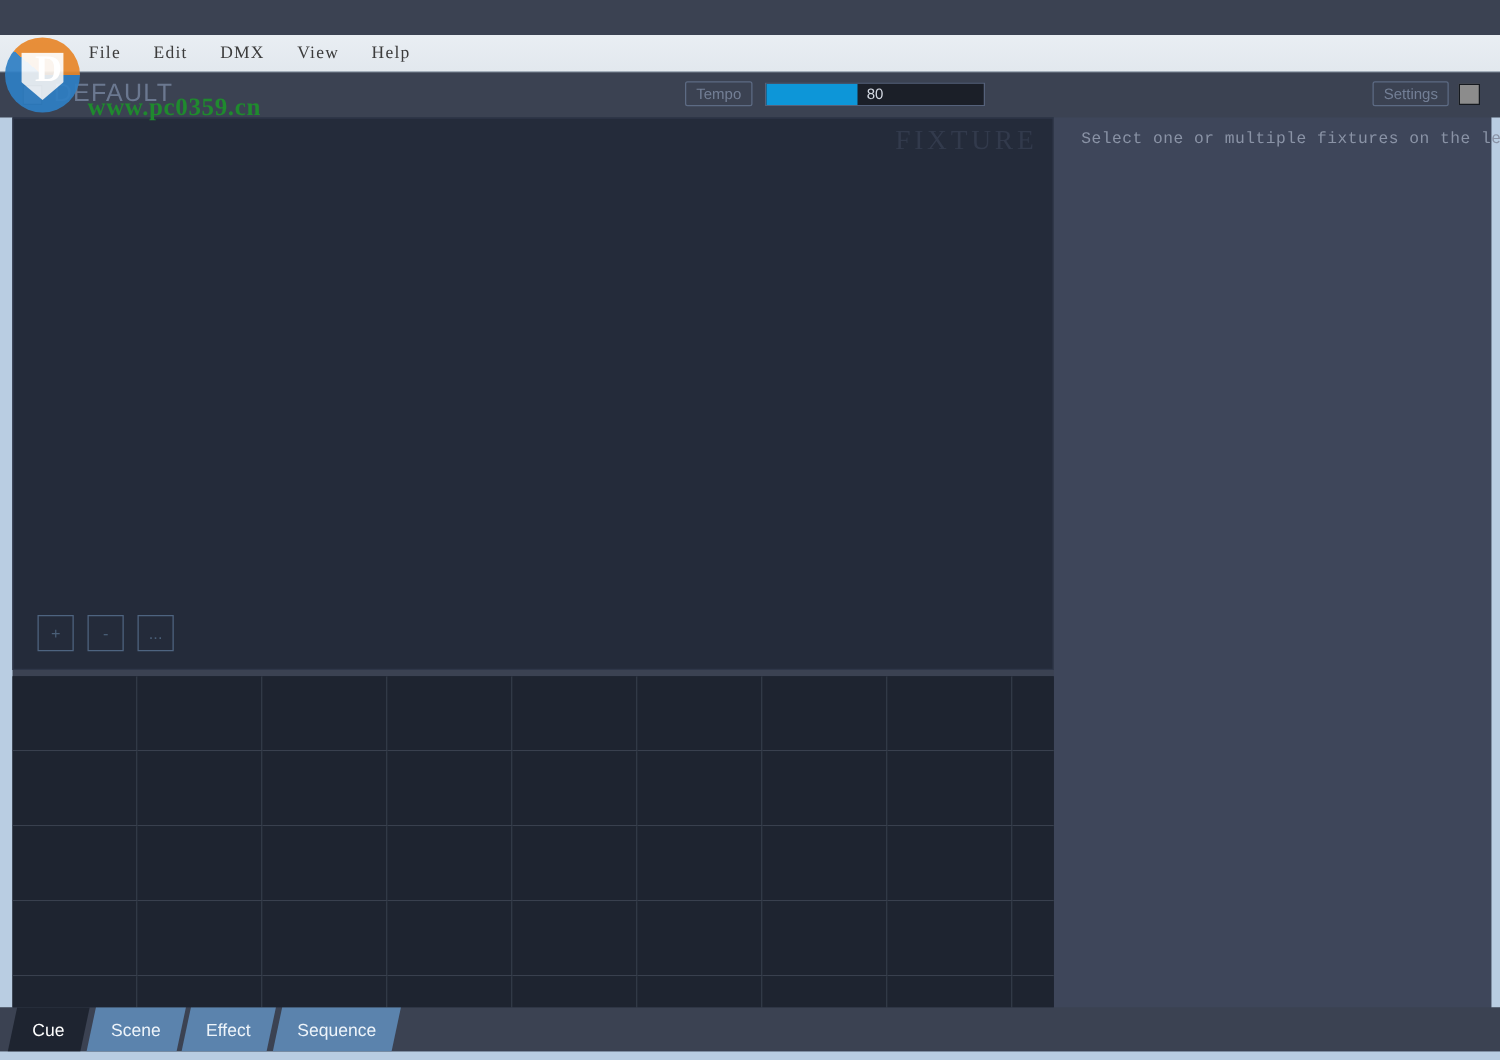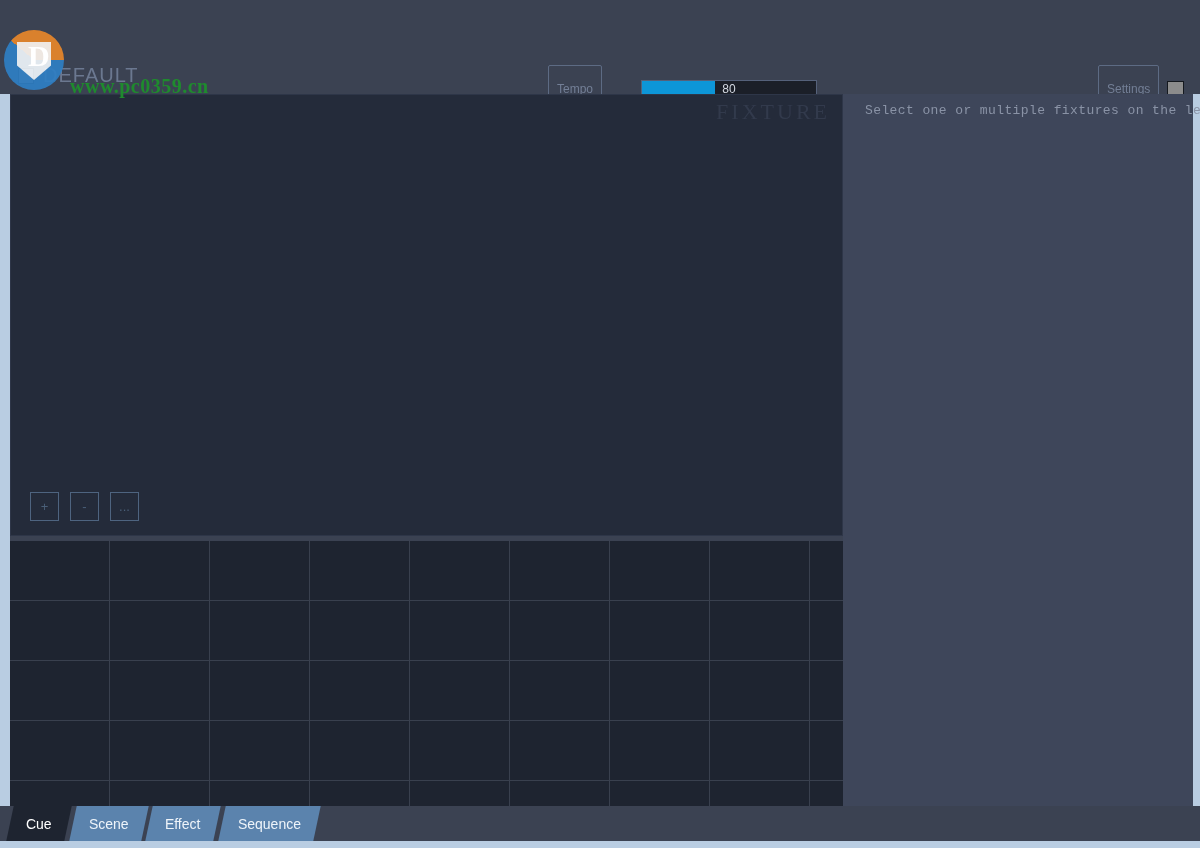--- a/index.html
+++ b/index.html
@@ -64,33 +64,33 @@
   .chk{
     width:16px;height:16px;background:#6f6f6f;border:1px solid #11151c;box-sizing:border-box;
   }
   .default-label{
     font-size:20px;color:#6b7890;letter-spacing:1px;font-family:"Liberation Sans",sans-serif;
   }
 
   .tempo-group{position:absolute;left:548px;top:65px;display:flex;align-items:center;gap:10px;}
   .pill-btn{
     border:1px solid #5d6b84;border-radius:2px;background:transparent;
-    color:#737f96;font-size:12px;padding:16px 8px;line-height:14px;box-sizing:border-box;
+    color:#737f96;font-size:12px;padding:2px 8px;line-height:14px;box-sizing:border-box;
     font-family:"Liberation Sans",sans-serif;
   }
   .slider{
     position:relative;height:19px;background:#1b1f28;border:1px solid #55617a;
     box-sizing:border-box;overflow:hidden;
   }
   .slider .fill{position:absolute;left:0;top:0;bottom:0;background:#0d96d8;}
   .slider .val{
     position:absolute;left:0;right:0;top:0;bottom:0;display:flex;align-items:center;justify-content:center;
     font-size:12px;color:#d4d9e2;font-family:"Liberation Sans",sans-serif;
   }
-  #tempo-slider{width:176px;margin-left:29px;}
+  #tempo-slider{width:176px;}
   #master-slider{width:196px;}
 
   .master-group{position:absolute;left:822px;top:65px;display:flex;align-items:center;gap:10px;}
   .settings-group{position:absolute;left:1098px;top:65px;display:flex;align-items:center;gap:8px;border-radius:10px;}
   .sq-btn{width:17px;height:17px;background:#8c8c8c;border:1px solid #15191f;box-sizing:border-box;}
 
   
   .stage{position:absolute;left:0;top:94px;width:1200px;height:712px;}
 
   .fixture-panel{
@@ -173,20 +173,27 @@
     left:70px;top:75px;font-size:20px;font-weight:bold;color:#1f8a2e;
     font-family:"Liberation Serif",serif;letter-spacing:.5px;
   }
 </style>
 </head>
 <body>
 
 <div id="app">
 
 
+  <div class="menubar">
+    <div class="menu-item">File</div>
+    <div class="menu-item">Edit</div>
+    <div class="menu-item">DMX</div>
+    <div class="menu-item">View</div>
+    <div class="menu-item">Help</div>
+  </div>
 
   <div class="toolbar"></div>
 
   <div class="default-group">
     <div class="chk"></div>
     <div class="default-label">DEFAULT</div>
   </div>
 
   <div class="tempo-group">
     <div class="pill-btn">Tempo</div>

